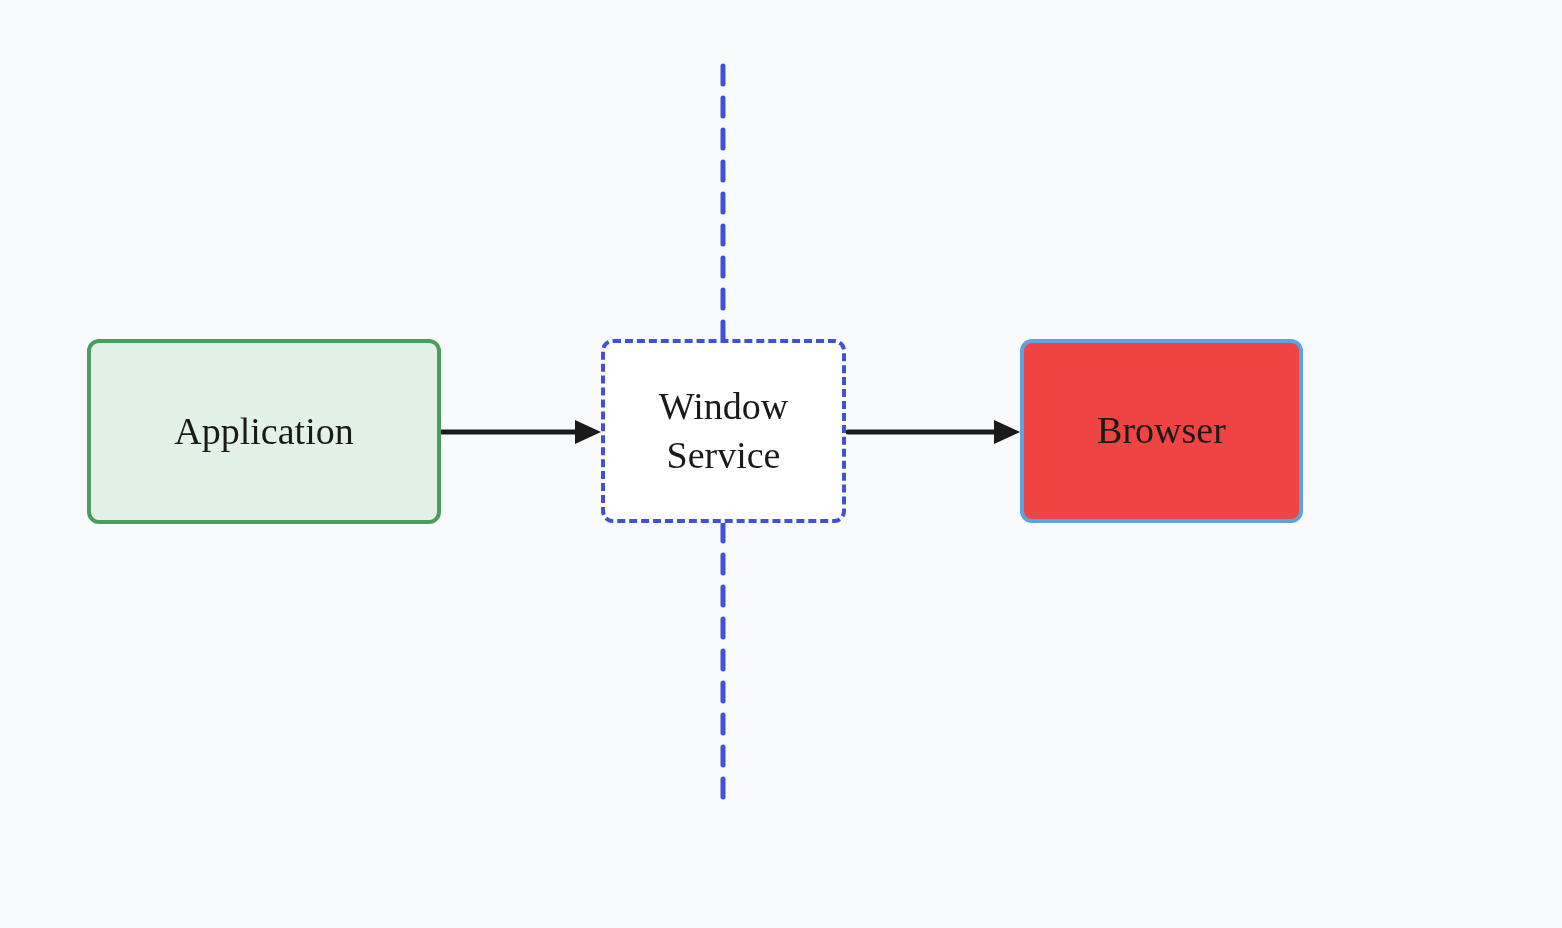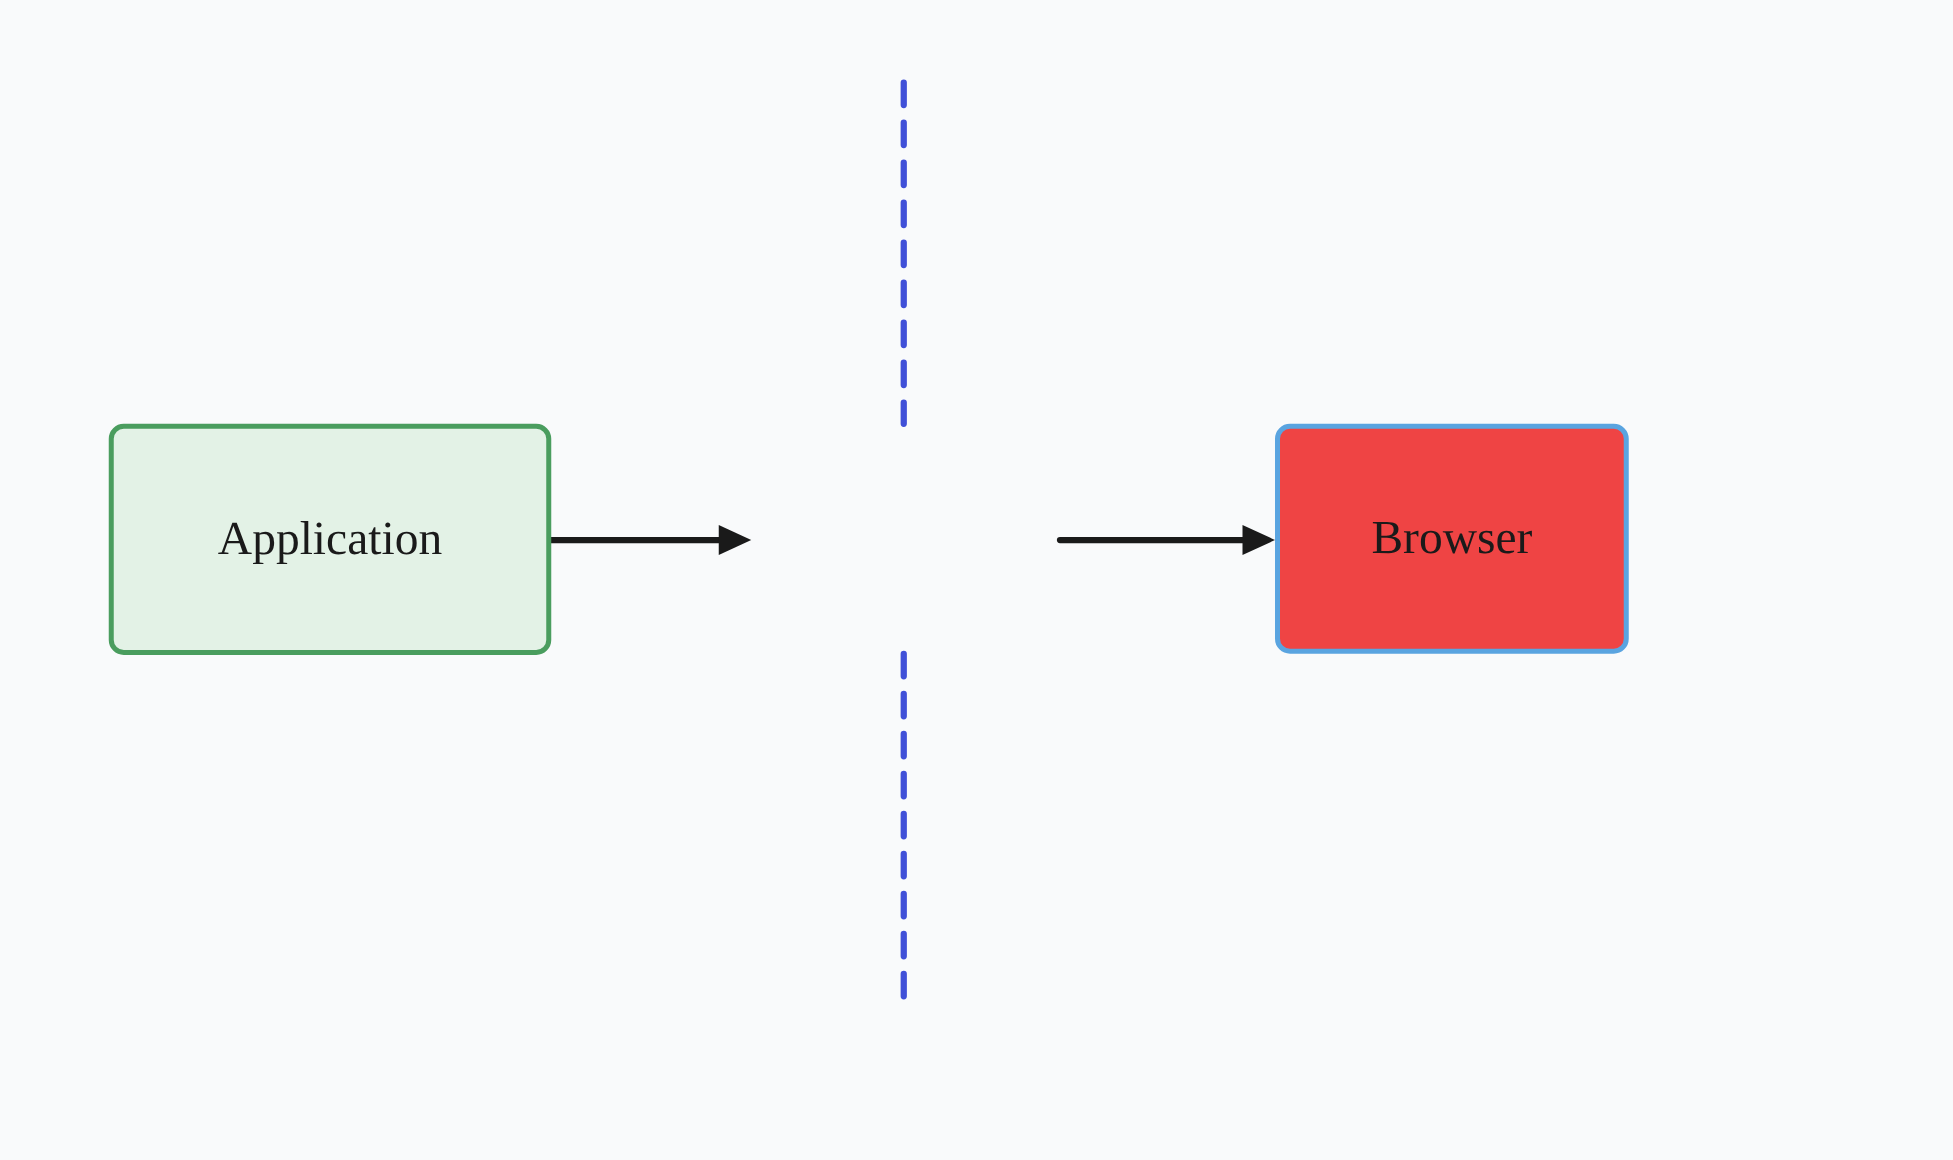--- a/index.html
+++ b/index.html
@@ -91,18 +91,21 @@
     <g>
       <line x1="848" y1="432" x2="1000" y2="432" stroke="#1a1a1a" stroke-width="5" stroke-linecap="round"></line>
       <polygon points="1020,432 994,420 994,444" fill="#1a1a1a"></polygon>
     </g>
   </svg>
 
   <div class="node node-application">
     <span>Application</span>
   </div>
 
+  <div class="node node-window-service">
+    <span>Window<br>Service</span>
+  </div>
 
   <div class="node node-browser">
     <span>Browser</span>
   </div>
 
 </div>
 
 </body></html>

